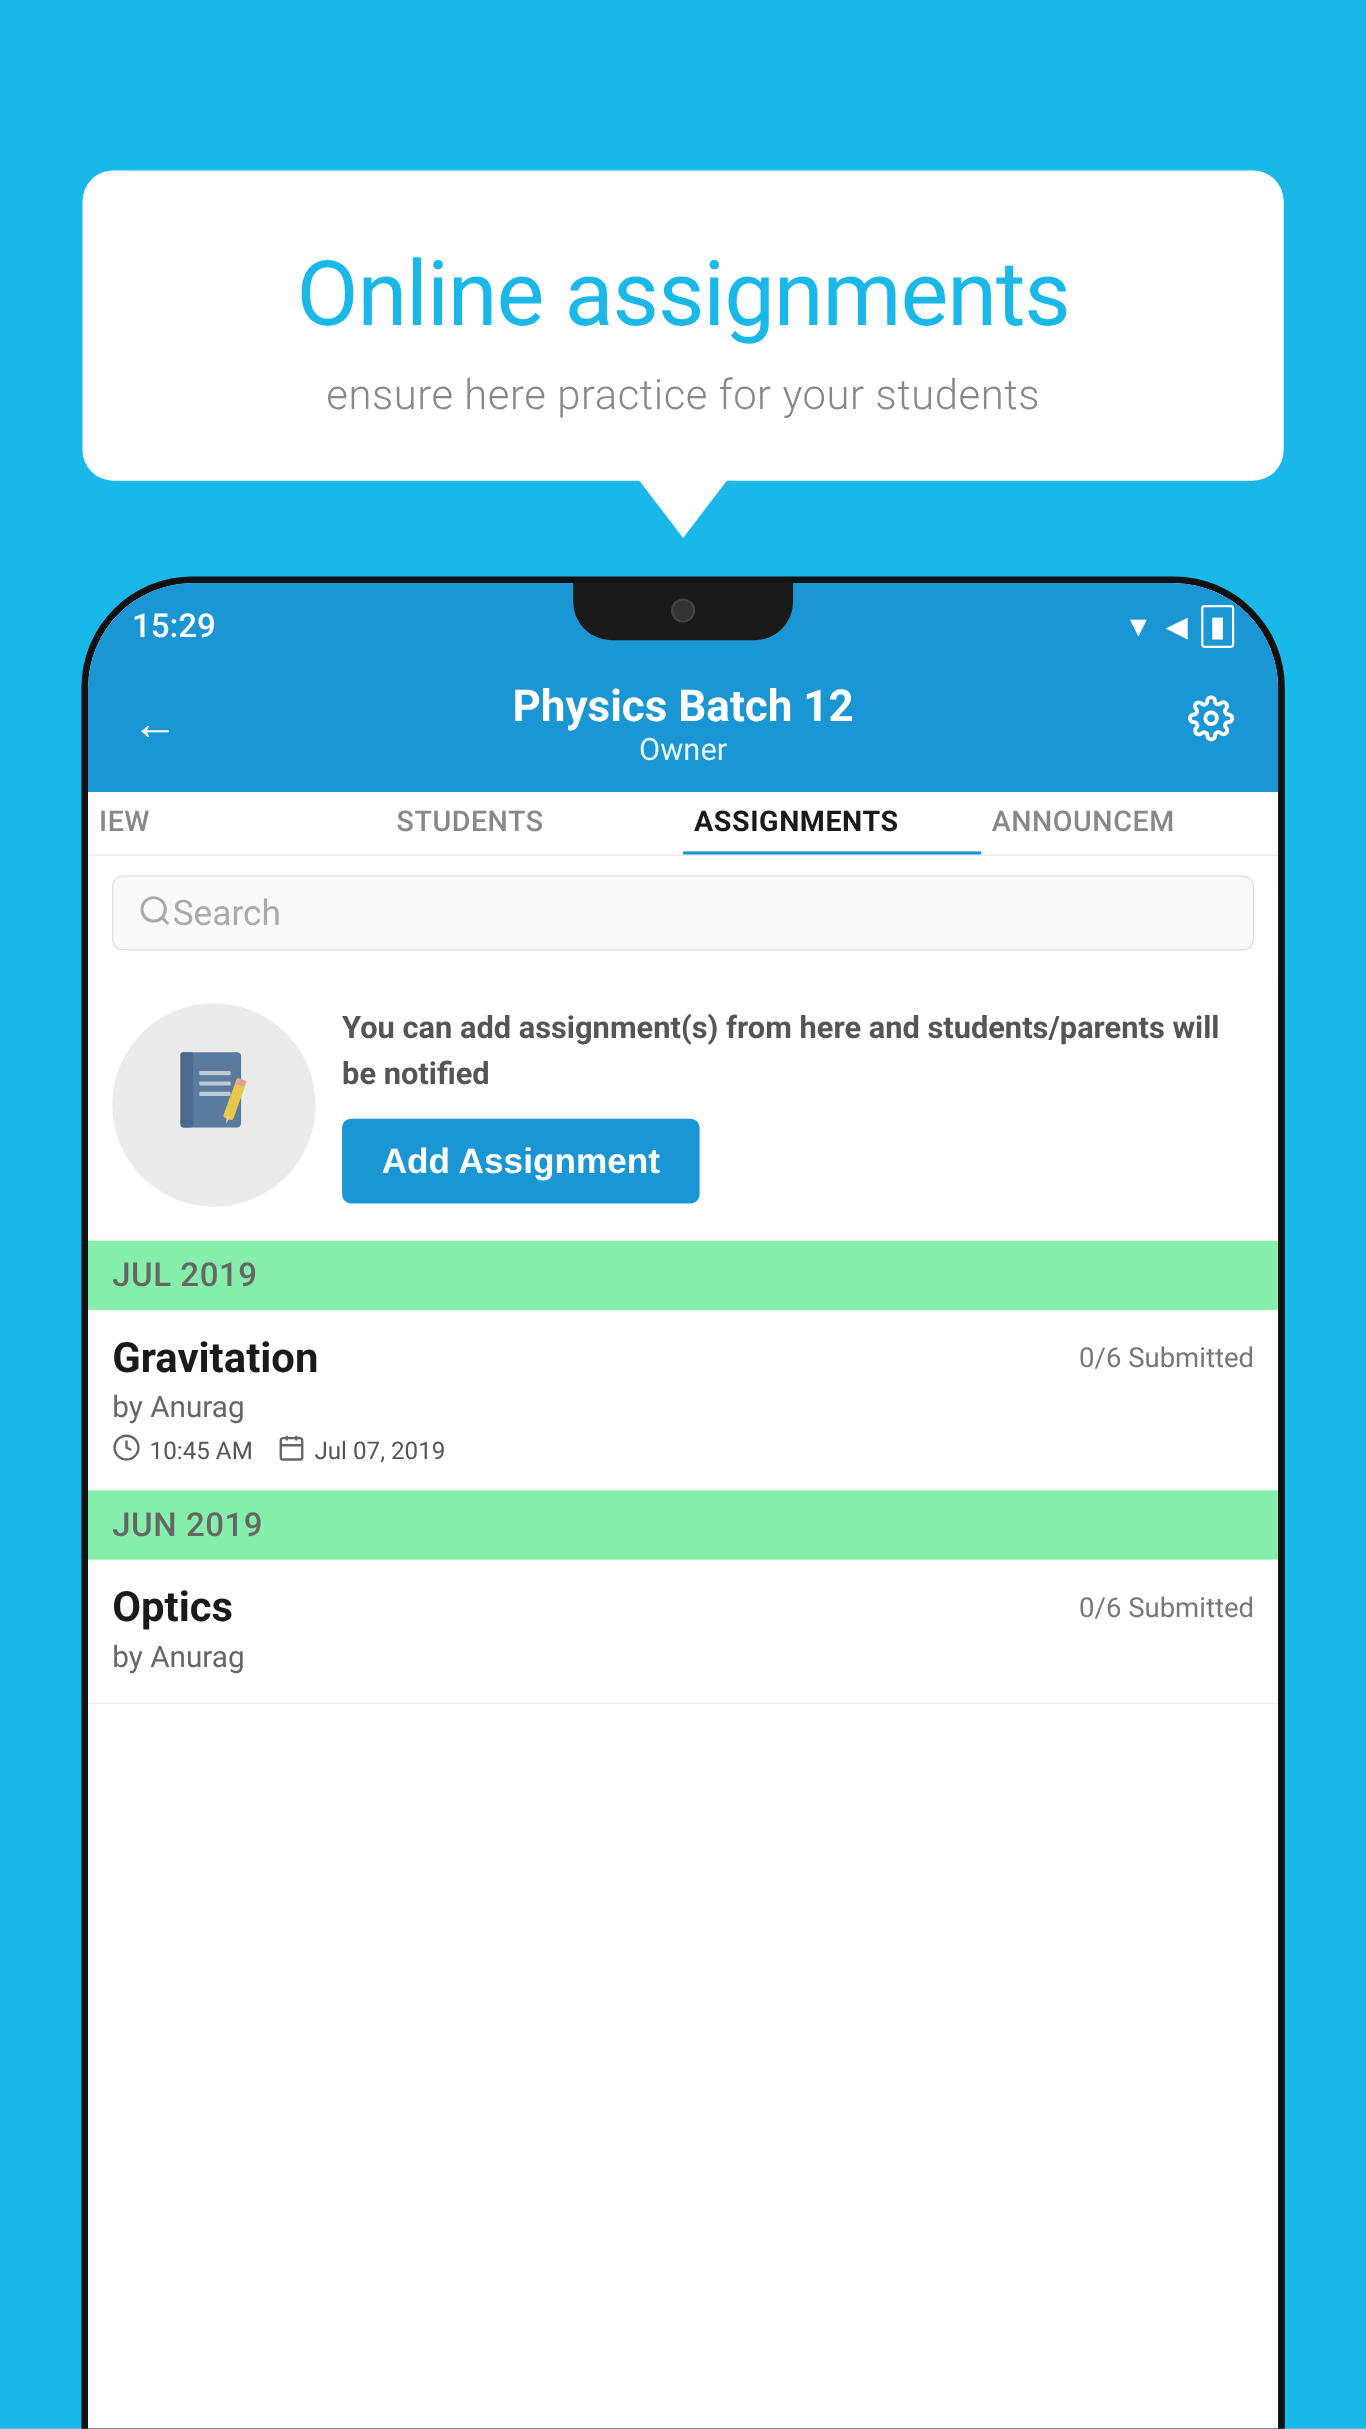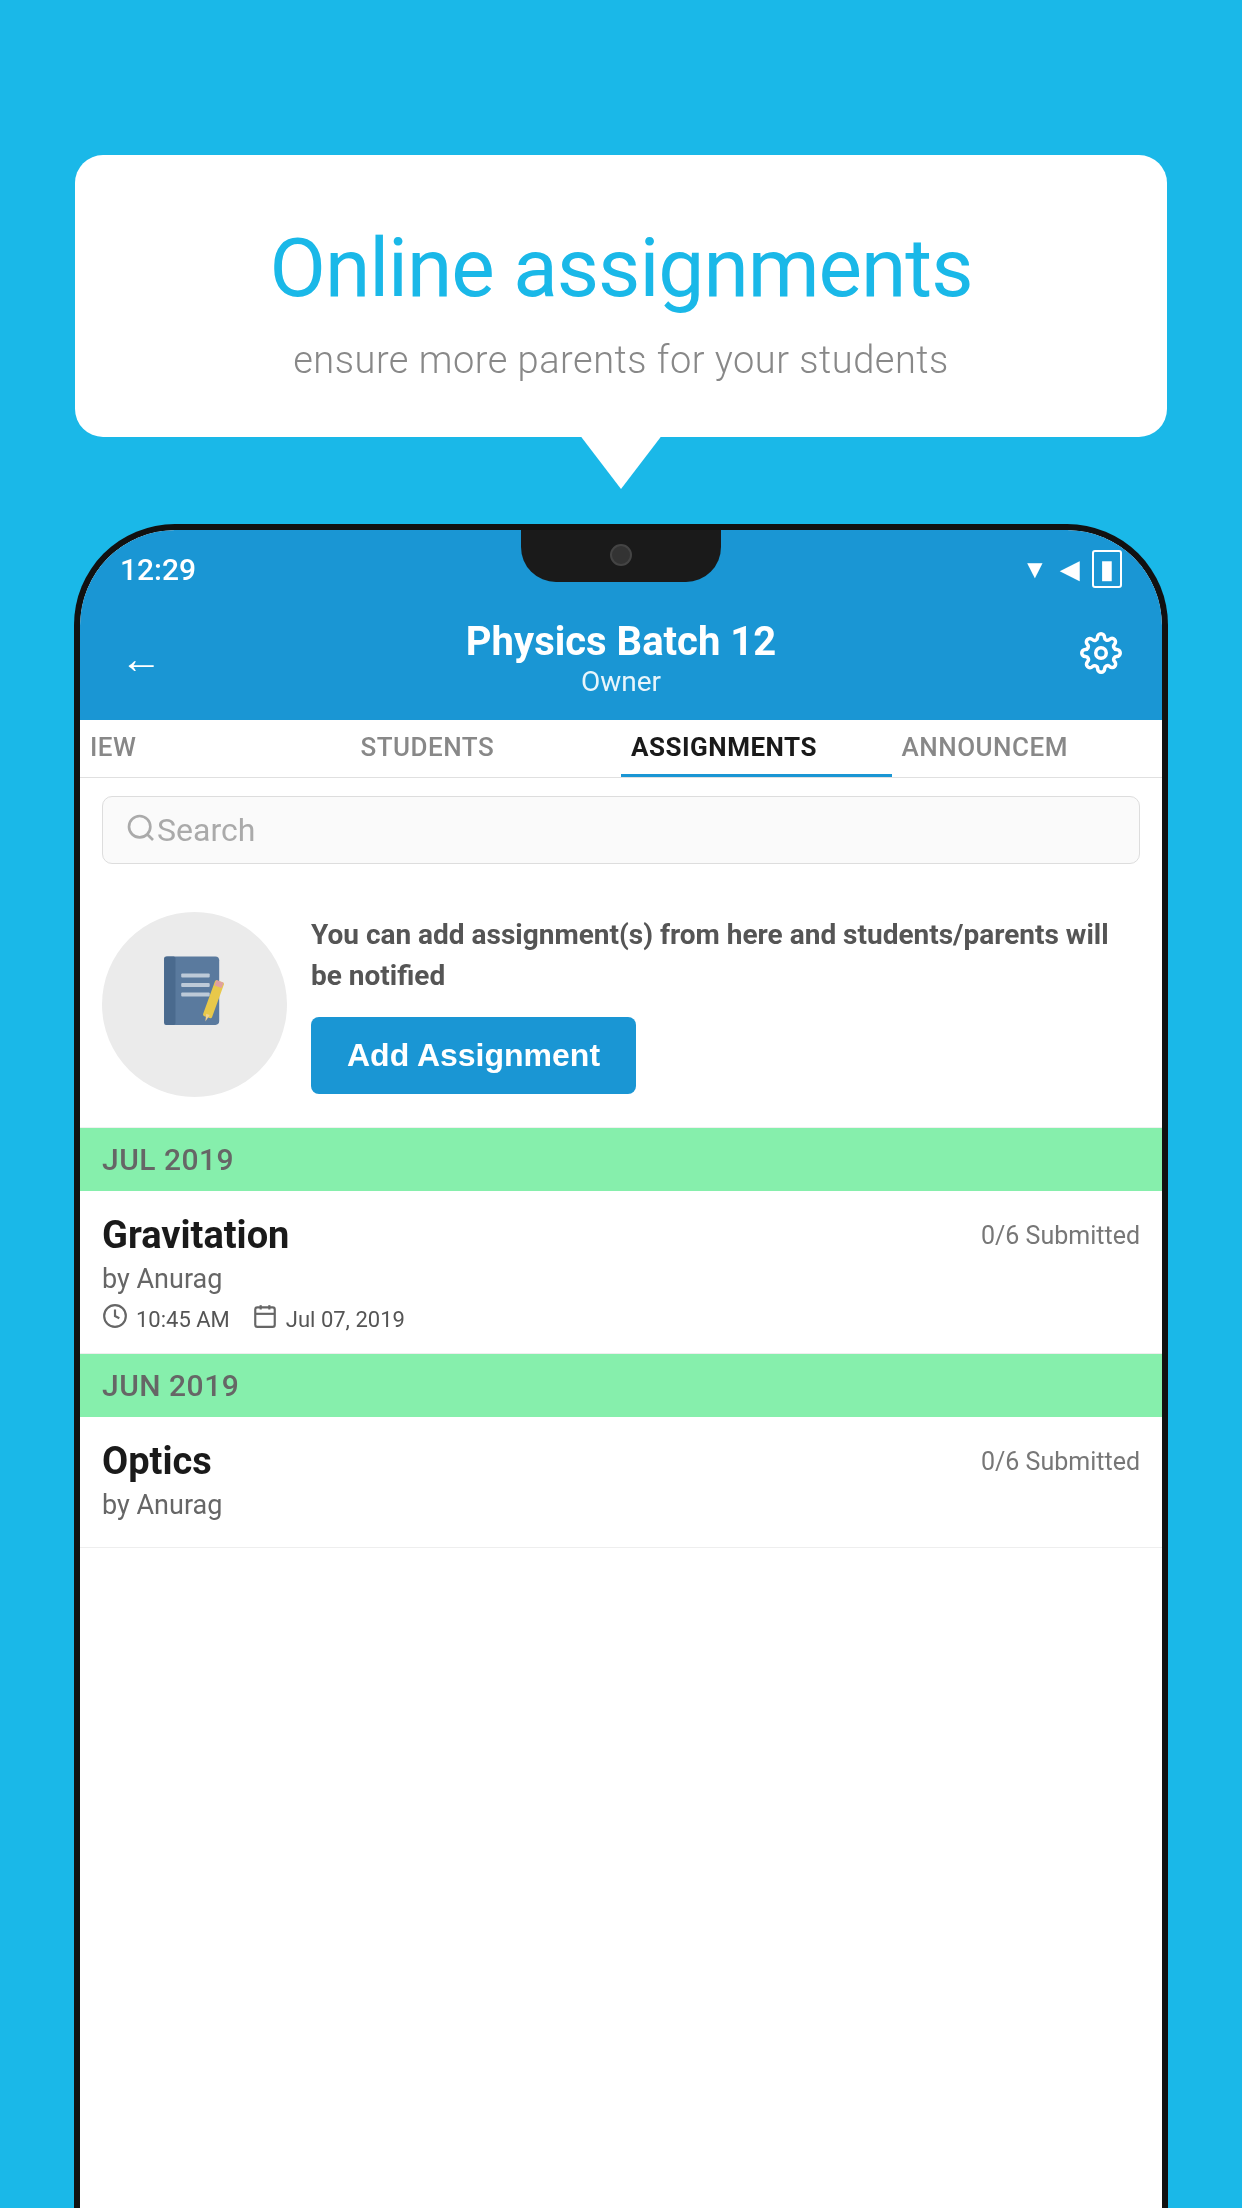--- a/index.html
+++ b/index.html
@@ -372,39 +372,39 @@
       width: 95px;
       height: 95px;
     }
   </style>
 </head>
 <body>
 
 <div class="speech-bubble-container">
   <div class="speech-bubble">
     <div class="bubble-title">Online assignments</div>
-    <div class="bubble-subtitle">ensure more parents for your students</div>
+    <div class="bubble-subtitle">ensure here practice for your students</div>
   </div>
 </div>
 
 <div class="phone-frame">
 
   <div class="phone-side-btn-right"></div>
   <div class="phone-side-btn-left1"></div>
   <div class="phone-side-btn-left2"></div>
   <div class="phone-side-btn-left3"></div>
 
   <div class="phone-screen">
 
     <div class="phone-notch">
       <div class="camera-dot"></div>
     </div>
 
     <div class="status-bar">
-      <span class="status-time">12:29</span>
+      <span class="status-time">15:29</span>
       <div class="status-icons">
         <span style="color:white;font-size:26px;">▼</span>
         <span style="color:white;font-size:26px;">◀</span>
         <span style="color:white;font-size:26px;border:2px solid white;padding:2px 6px;border-radius:3px;">▮</span>
       </div>
     </div>
 
     <div class="app-header">
       <span class="back-arrow">←</span>
       <div class="header-center">

